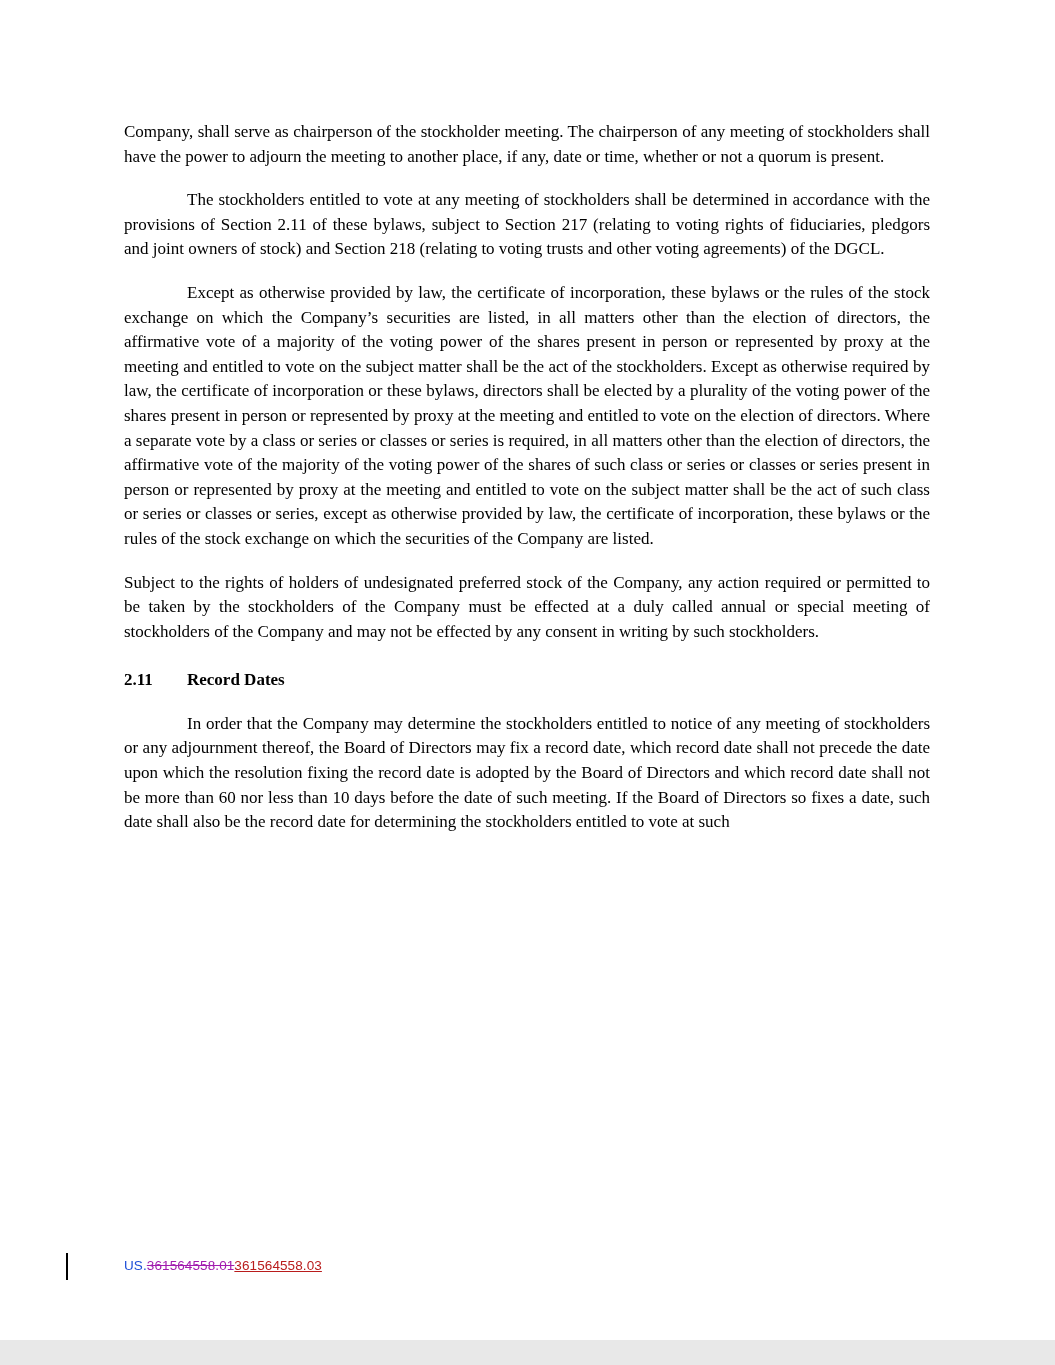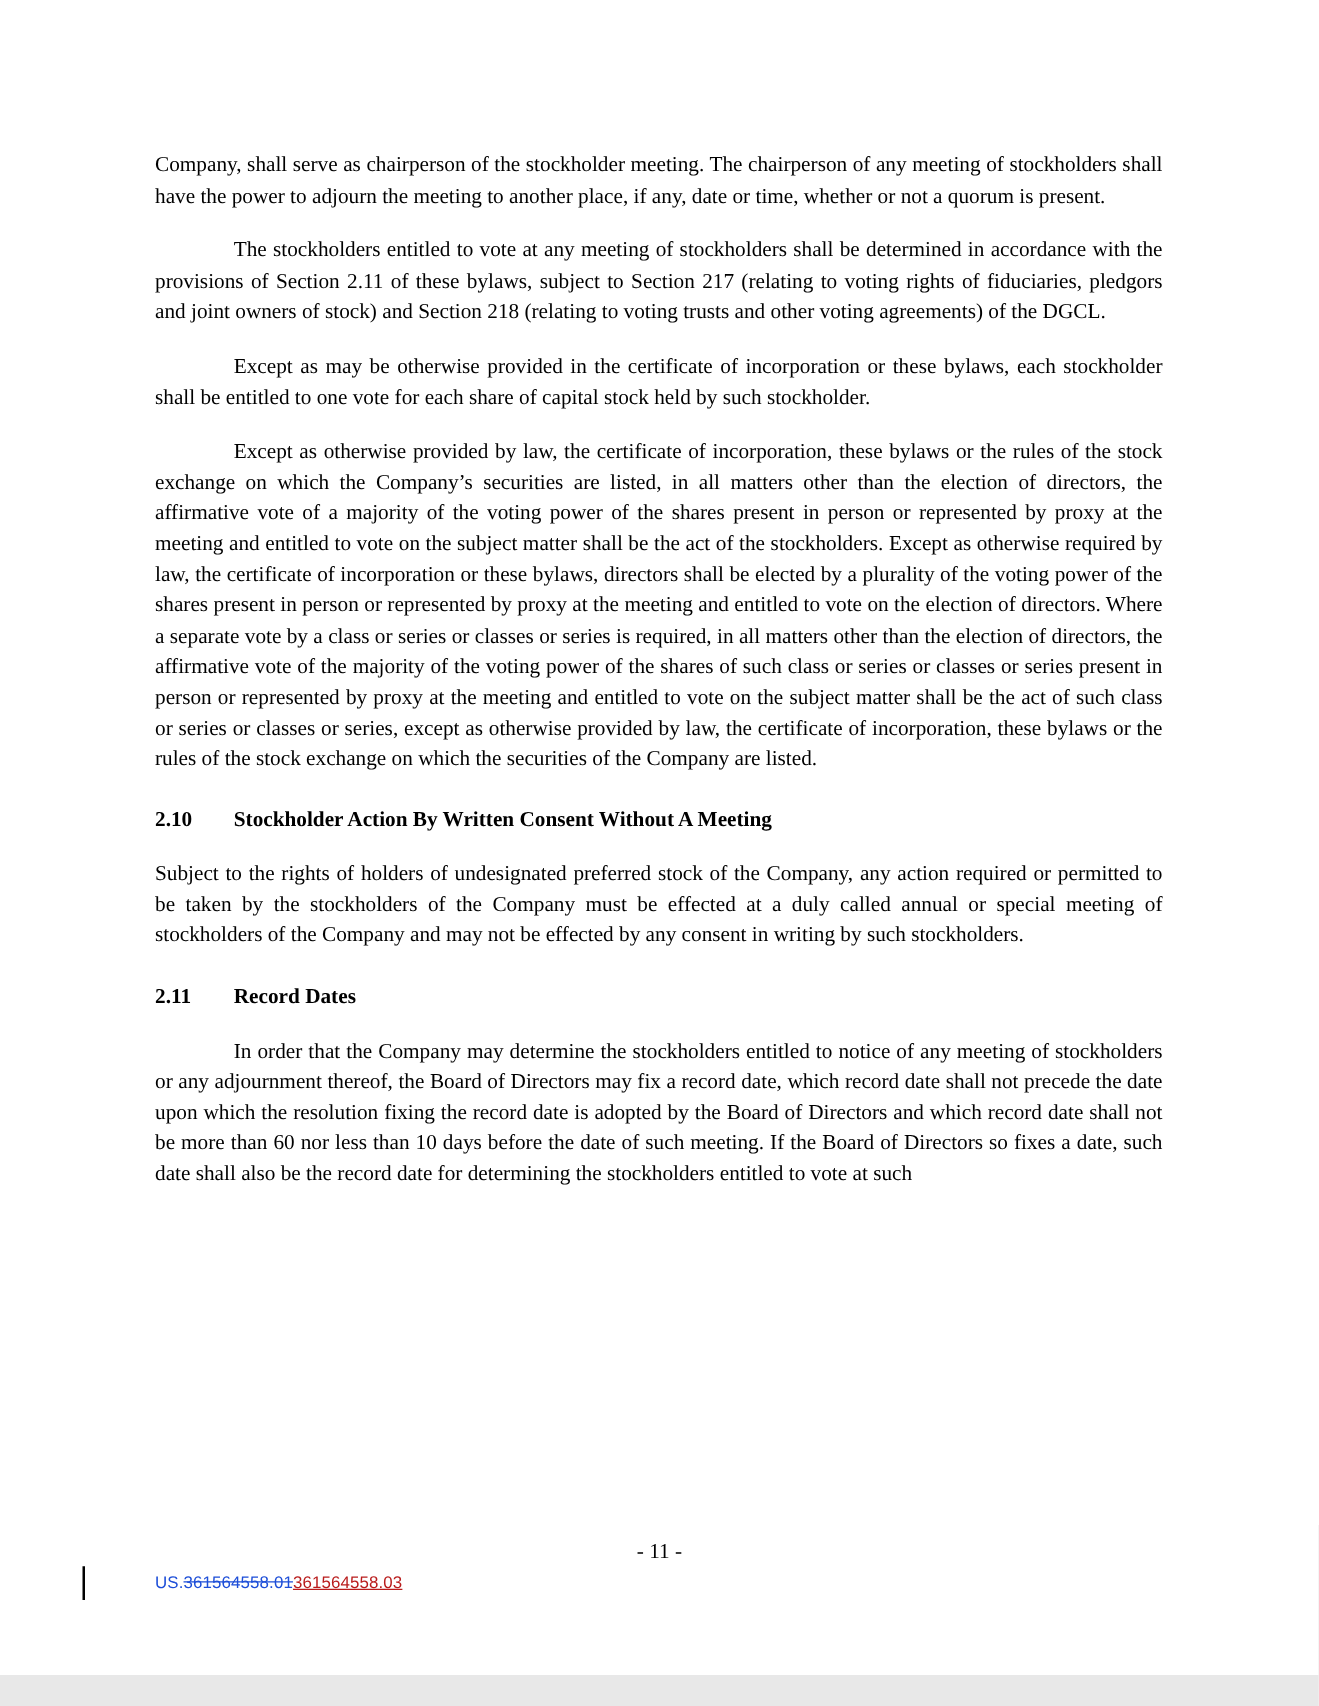--- a/index.html
+++ b/index.html
@@ -49,21 +49,21 @@
     position: absolute;
     top: 1258px;
     left: 124px;
     font-family: "Liberation Sans", sans-serif;
     font-size: 13.5px;
     letter-spacing: 0.1px;
     white-space: nowrap;
   }
   .docid-prefix { color: #1d4ed8; }
   .docid-old {
-    color: #1d4ed8;
+    color: #a21caf;
     text-decoration: line-through;
   }
   .docid-new {
     color: #b91c1c;
     text-decoration: underline;
   }
   .changebar {
     position: absolute;
     left: 66px;
     top: 1253px;
@@ -77,39 +77,34 @@
 
 <div class="page">
 
   <div class="content">
 
     <p class="para">Company, shall serve as chairperson of the stockholder meeting. The chairperson of any meeting of stockholders shall have the power to adjourn the meeting to another place, if any, date or time, whether or not a quorum is present.</p>
 
 
     <p class="para indent">The stockholders entitled to vote at any meeting of stockholders shall be determined in accordance with the provisions of Section 2.11 of these bylaws, subject to Section 217 (relating to voting rights of fiduciaries, pledgors and joint owners of stock) and Section 218 (relating to voting trusts and other voting agreements) of the DGCL.</p>
 
-    <p class="para indent">Except as may be otherwise provided in the certificate of incorporation or these bylaws, each stockholder shall be entitled to one vote for each share of capital stock held by such stockholder.</p>
 
     <p class="para indent">Except as otherwise provided by law, the certificate of incorporation, these bylaws or the rules of the stock exchange on which the Company’s securities are listed, in all matters other than the election of directors, the affirmative vote of a majority of the voting power of the shares present in person or represented by proxy at the meeting and entitled to vote on the subject matter shall be the act of the stockholders. Except as otherwise required by law, the certificate of incorporation or these bylaws, directors shall be elected by a plurality of the voting power of the shares present in person or represented by proxy at the meeting and entitled to vote on the election of directors. Where a separate vote by a class or series or classes or series is required, in all matters other than the election of directors, the affirmative vote of the majority of the voting power of the shares of such class or series or classes or series present in person or represented by proxy at the meeting and entitled to vote on the subject matter shall be the act of such class or series or classes or series, except as otherwise provided by law, the certificate of incorporation, these bylaws or the rules of the stock exchange on which the securities of the Company are listed.</p>
 
-    <h2 class="heading">
-      <span class="num">2.10</span><span>Stockholder Action By Written Consent Without A Meeting</span>
-    </h2>
 
     <p class="para">Subject to the rights of holders of undesignated preferred stock of the Company, any action required or permitted to be taken by the stockholders of the Company must be effected at a duly called annual or special meeting of stockholders of the Company and may not be effected by any consent in writing by such stockholders.</p>
 
     <h2 class="heading">
       <span class="num">2.11</span><span>Record Dates</span>
     </h2>
 
     <p class="para indent">In order that the Company may determine the stockholders entitled to notice of any meeting of stockholders or any adjournment thereof, the Board of Directors may fix a record date, which record date shall not precede the date upon which the resolution fixing the record date is adopted by the Board of Directors and which record date shall not be more than 60 nor less than 10 days before the date of such meeting. If the Board of Directors so fixes a date, such date shall also be the record date for determining the stockholders entitled to vote at such</p>
 
   </div>
 
-  <div class="footer-pagenum">- 11 -</div>
 
   <div class="changebar"></div>
 
   <div class="footer-docid">
     <span class="docid-prefix">US.</span><span class="docid-old">361564558.01</span><span class="docid-new">361564558.03</span>
   </div>
 
 </div>
 
 </body></html>

